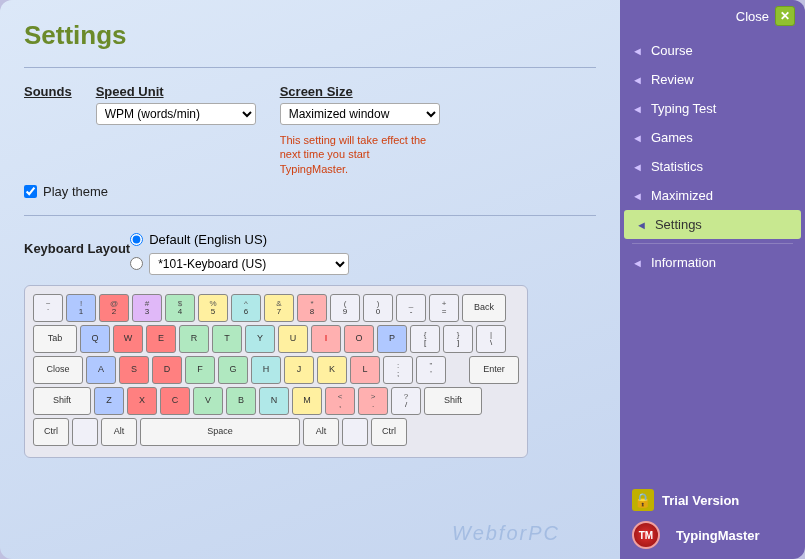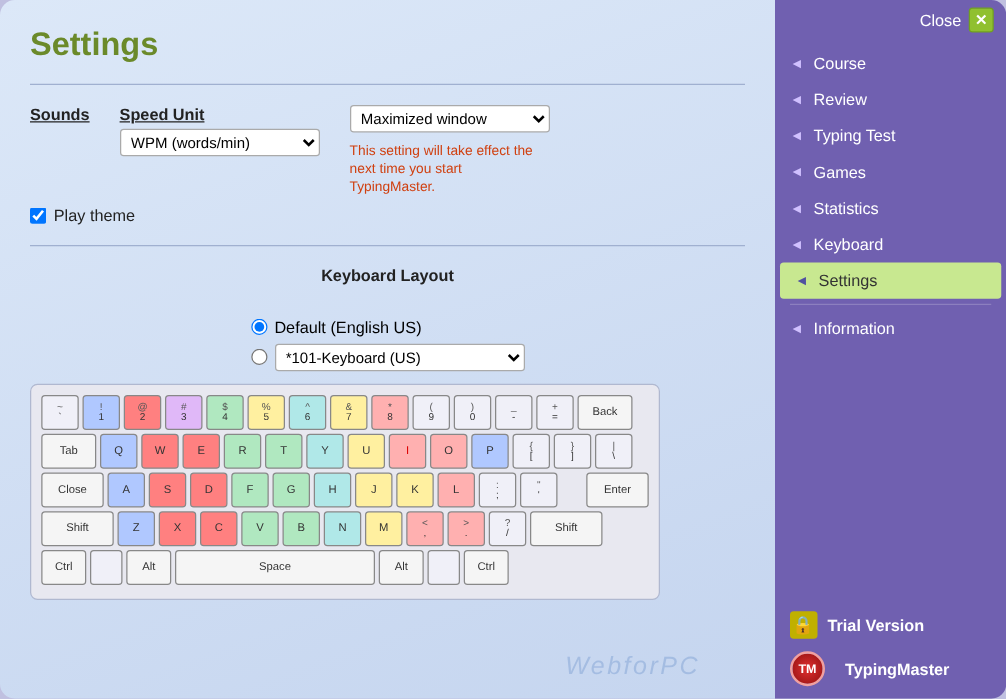--- a/index.html
+++ b/index.html
@@ -313,23 +313,21 @@
       justify-content: center;
       font-size: 10px;
       color: white;
       font-weight: bold;
       border: 2px solid #f0a0a0;
     }
 
     .keyboard-layout-header {
       display: flex;
       align-items: center;
-      gap: 16px;
       margin-bottom: 10px;
-      flex-direction: column;
     }
 
     .radio-options {
       display: flex;
       flex-direction: column;
       gap: 6px;
     }
   </style>
 </head>
 <body>
@@ -348,20 +346,21 @@
     <div class="setting-group">
       <label>Speed Unit</label>
       <select class="speed-select">
         <option>WPM (words/min)</option>
         <option>CPM (chars/min)</option>
         <option>KPH (keys/hour)</option>
       </select>
     </div>
 
     <div class="setting-group">
+      <label>Screen Size</label>
       <select class="screen-select">
         <option>Maximized window</option>
         <option>Full screen</option>
         <option>Normal window</option>
       </select>
       <div class="screen-note">This setting will take effect the next time you start TypingMaster.</div>
     </div>
   </div>
 
   <div class="play-theme-row">
@@ -556,21 +555,21 @@
     <div class="nav-item">
       <span class="nav-arrow">◄</span>
       <span>Games</span>
     </div>
     <div class="nav-item">
       <span class="nav-arrow">◄</span>
       <span>Statistics</span>
     </div>
     <div class="nav-item">
       <span class="nav-arrow">◄</span>
-      <span>Keyboard</span>
+      <span>Maximized</span>
     </div>
     <div class="nav-item active">
       <span class="nav-arrow">◄</span>
       <span>Settings</span>
     </div>
     <hr class="nav-divider">
     <div class="nav-item">
       <span class="nav-arrow">◄</span>
       <span>Information</span>
     </div>

